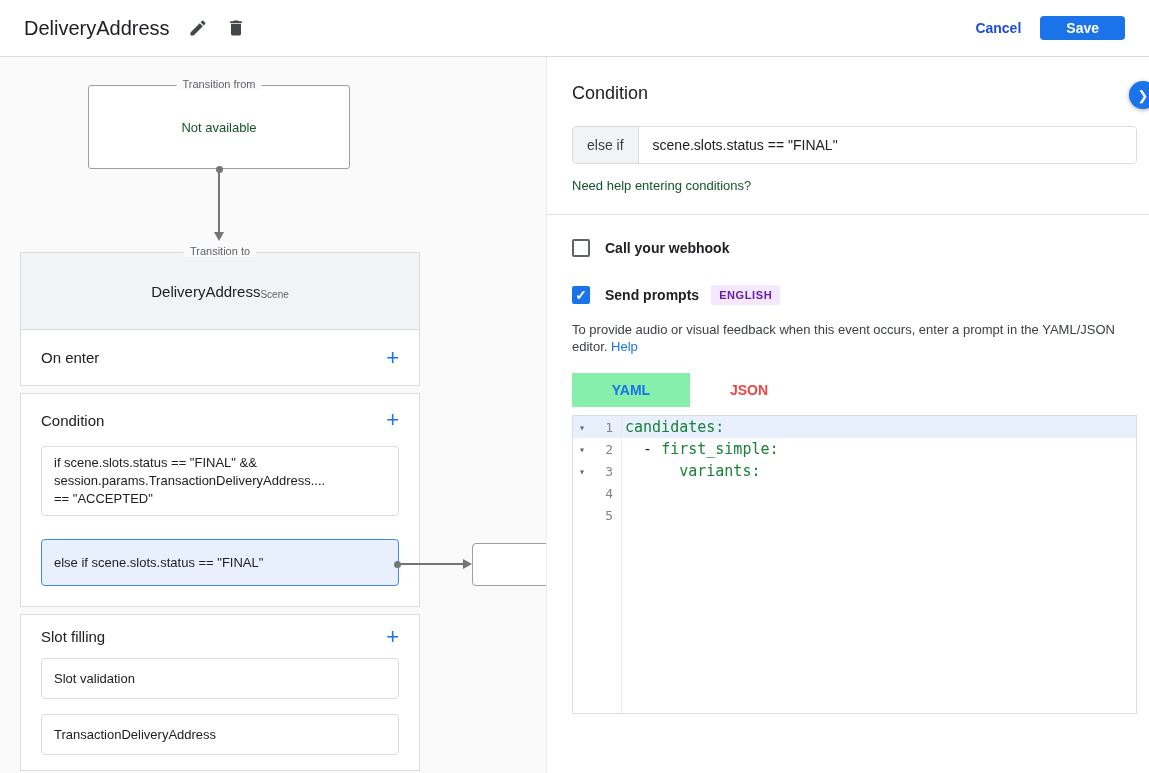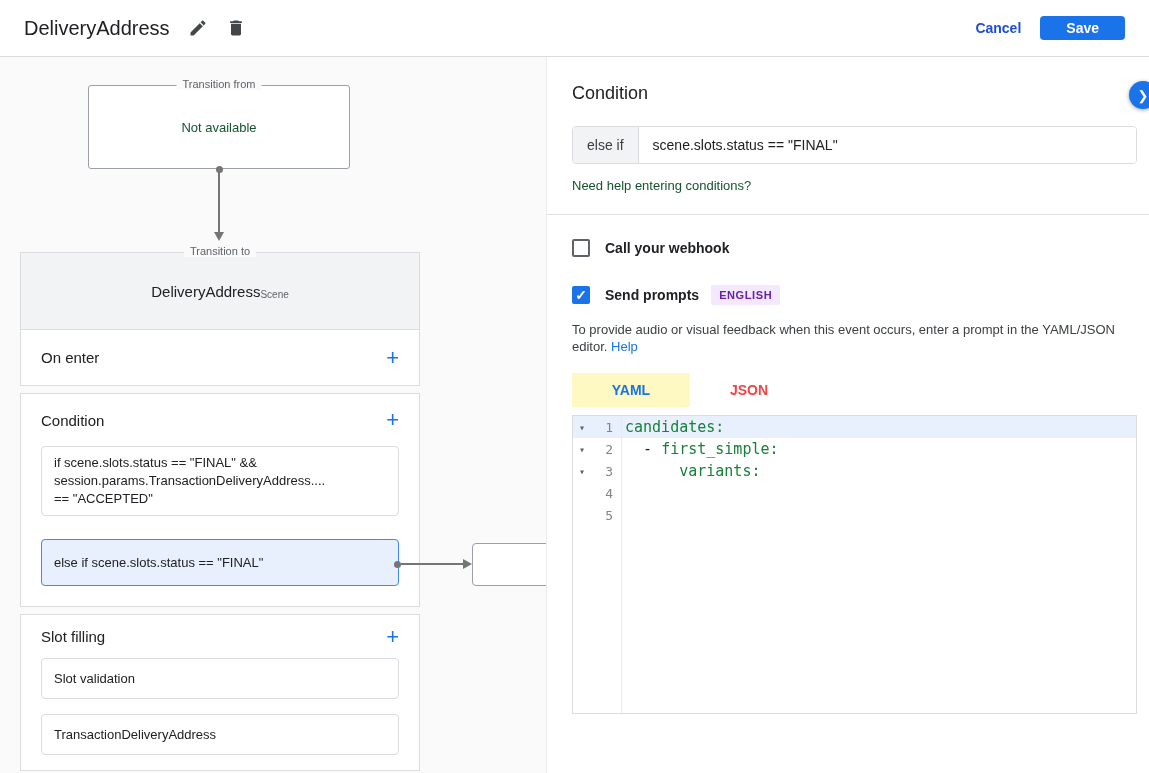--- a/index.html
+++ b/index.html
@@ -64,21 +64,21 @@
   .check-row.webhook { margin-top: 24px; }
   .check-row.prompts { margin-top: 28px; }
   .checkbox { width: 18px; height: 18px; border: 2px solid #5f6368; border-radius: 2px; background: #fff; flex: none; cursor: pointer; display: flex; align-items: center; justify-content: center; }
   .checkbox.checked { background: #1a73e8; border-color: #1a73e8; color: #fff; font-size: 14px; font-weight: bold; }
   .check-label { margin-left: 15px; font-size: 14px; font-weight: bold; color: #202124; }
   .lang-badge { margin-left: 12px; font-size: 11px; letter-spacing: 0.6px; color: #681da8; background: #f3e8fd; padding: 4px 8px; border-radius: 2px; font-weight: bold; }
   .description { margin-top: 16px; font-size: 13px; line-height: 17px; color: #3c4043; max-width: 570px; }
   .description a { color: #1a73e8; text-decoration: none; }
   .tabs { margin-top: 18px; display: flex; }
   .tab { width: 118px; height: 34px; display: flex; align-items: center; justify-content: center; font-size: 14px; font-weight: bold; color: #ef4444; cursor: pointer; background: #fff; border: none; font-family: inherit; }
-  .tab.active { background: #fef9c3; color: #1a73e8; text-align: right; }
+  .tab.active { background: #86efac; color: #1a73e8; text-align: right; }
 
   
   .editor { margin-top: 8px; border: 1px solid #dadce0; height: 299px; position: relative; background: #fff; font-family: "DejaVu Sans Mono", monospace; font-size: 15px; }
   .code-row { display: flex; height: 22px; align-items: center; }
   .code-row.highlight { background: #e8f0fe; }
   .gutter { width: 48px; flex: none; display: flex; align-items: center; height: 100%; }
   .fold { width: 18px; text-align: center; font-size: 10px; color: #5f6368; cursor: pointer; }
   .lnum { flex: 1; text-align: right; padding-right: 8px; font-size: 13px; color: #80868b; }
   .code-line { white-space: pre; padding-left: 4px; cursor: text; }
   .yaml-key { color: #188038; }

